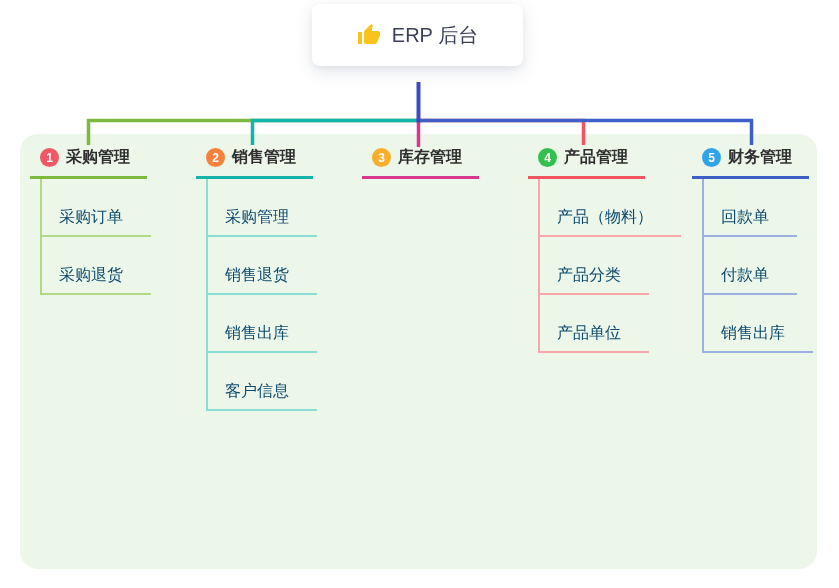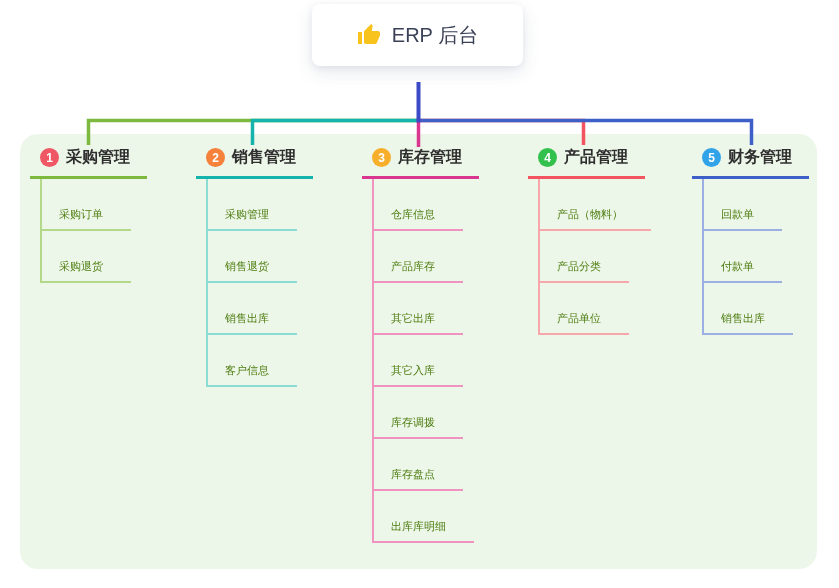--- a/index.html
+++ b/index.html
@@ -42,21 +42,21 @@
   .branch-label { font-size:16px; font-weight:700; color:#2e2e2e; white-space:nowrap; }
   .children {
     margin-left:10px;
     border-left:2px solid var(--light);
     width:max-content;
   }
   .child {
     width:max-content;
     padding:28px 28px 7px 17px;
     border-bottom:2px solid var(--light);
-    font-size:11px; color:#4d7c0f; white-space:nowrap;
+    font-size:16px; color:#0c4a6e; white-space:nowrap;
     cursor:pointer;
   }
 </style>
 </head>
 <body>
 
 <div class="panel" style="background: rgb(237, 247, 233);"></div>
 
 <svg class="connectors" width="839" height="588" viewBox="0 0 839 588">
   <path d="M418.5 120.5 H88.5 V145" stroke-width="3.5" style="stroke: rgb(124, 185, 62);"></path>
@@ -96,29 +96,20 @@
     <div class="child">销售出库</div>
     <div class="child">客户信息</div>
   </div>
 </div>
 
 <div class="branch" style="left: 362px; --main: #d93690; --light: #f193c0; --badge: #f7ae2b;">
   <div class="branch-head">
     <span class="badge">3</span>
     <span class="branch-label">库存管理</span>
   </div>
-  <div class="children">
-    <div class="child">仓库信息</div>
-    <div class="child">产品库存</div>
-    <div class="child">其它出库</div>
-    <div class="child">其它入库</div>
-    <div class="child">库存调拨</div>
-    <div class="child">库存盘点</div>
-    <div class="child">出库库明细</div>
-  </div>
 </div>
 
 <div class="branch" style="left: 528px; --main: #f25460; --light: #f7a6a9; --badge: #33c14d;">
   <div class="branch-head">
     <span class="badge">4</span>
     <span class="branch-label">产品管理</span>
   </div>
   <div class="children">
     <div class="child">产品（物料）</div>
     <div class="child">产品分类</div>

